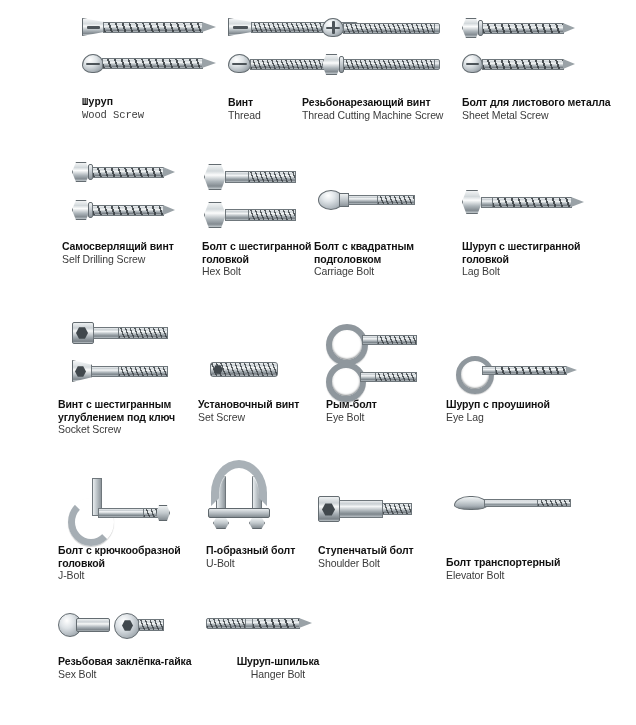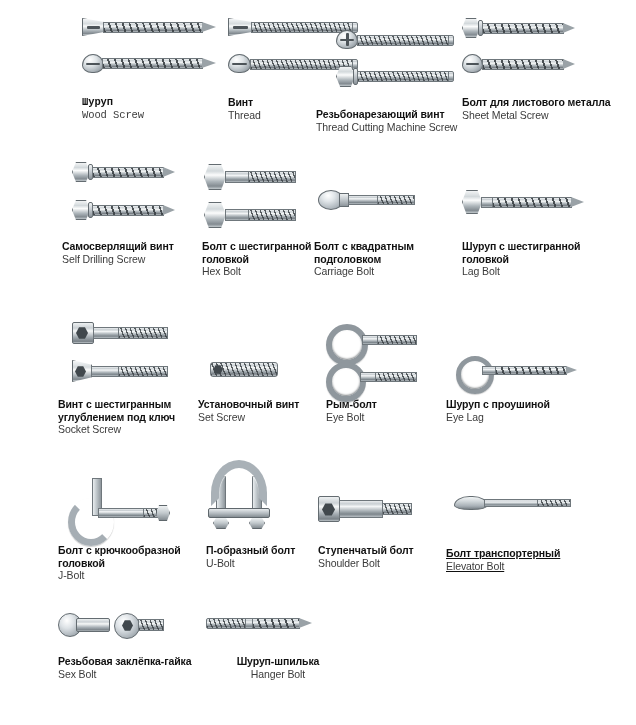--- a/index.html
+++ b/index.html
@@ -273,21 +273,21 @@
           <div class="thread" style="left:22px;top:4.5px;width:103px;height:11px;"></div>
           <div class="shaft" style="left:124px;top:4.5px;width:6px;height:11px;border-radius:0 2px 2px 0;"></div>
         </div>
       </div>
       <div class="labels" style="top:96px;">
         <div class="label-ru">Винт</div>
         <div class="label-en">Thread</div>
       </div>
     </div>
 
-    <div class="cell" style="left:316px;width:160px;height:135px;margin-top:12px;">
+    <div class="cell" style="left:302px;width:160px;height:135px;">
       <div class="art" style="height:92px;">
         <div class="fast" style="left:20px;top:18px;">
           <div class="panhead" style="left:0px;top:0px;width:22px;height:19px;"></div>
           <div class="slot" style="left:4px;top:8.5px;width:14px;height:2.5px;"></div>
           <div class="slot" style="left:10px;top:3px;width:2.5px;height:13px;"></div>
           <div class="thread" style="left:21px;top:4.5px;width:92px;height:11px;"></div>
           <div class="shaft" style="left:112px;top:4.5px;width:6px;height:11px;border-radius:0 2px 2px 0;"></div>
         </div>
         <div class="fast" style="left:20px;top:54px;">
           <div class="hexhead" style="left:0px;top:0px;width:19px;height:21px;"></div>
@@ -522,21 +522,21 @@
     </div>
 
     <div class="cell" style="left:446px;width:182px;height:130px;">
       <div class="art" style="height:72px;">
         <div class="fast" style="left:8px;top:26px;">
           <div class="elevhead" style="left:0px;top:0px;width:34px;height:14px;"></div>
           <div class="shaft" style="left:30px;top:3px;width:54px;height:8px;"></div>
           <div class="thread" style="left:83px;top:3px;width:34px;height:8px;"></div>
         </div>
       </div>
-      <div class="labels" style="top:77px;text-decoration:underline;">
+      <div class="labels" style="top:86px;">
         <div class="label-ru">Болт транспортерный</div>
         <div class="label-en">Elevator Bolt</div>
       </div>
     </div>
   </div>
 
   <div class="row" style="top:605px;height:120px;">
 
     <div class="cell" style="left:58px;width:148px;height:120px;">
       <div class="art" style="height:48px;">

